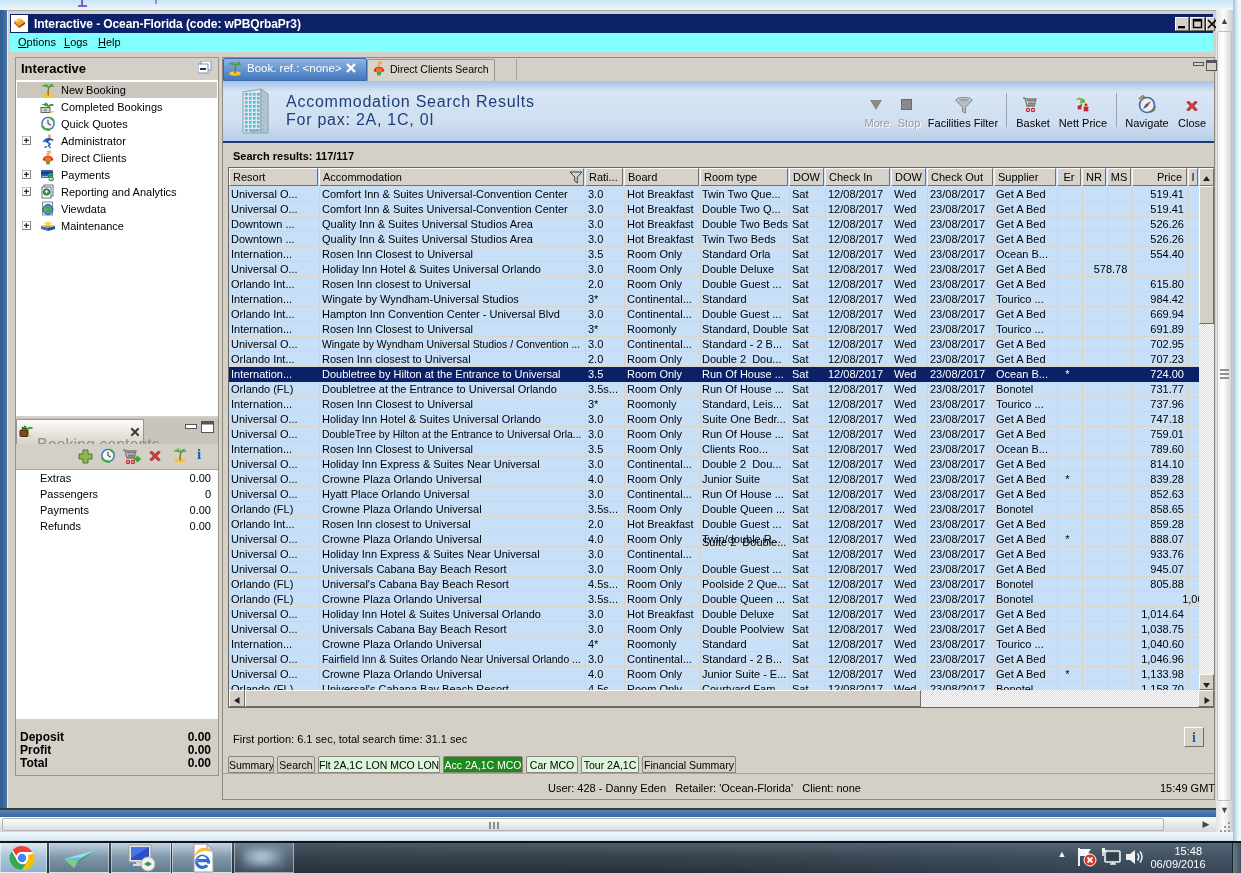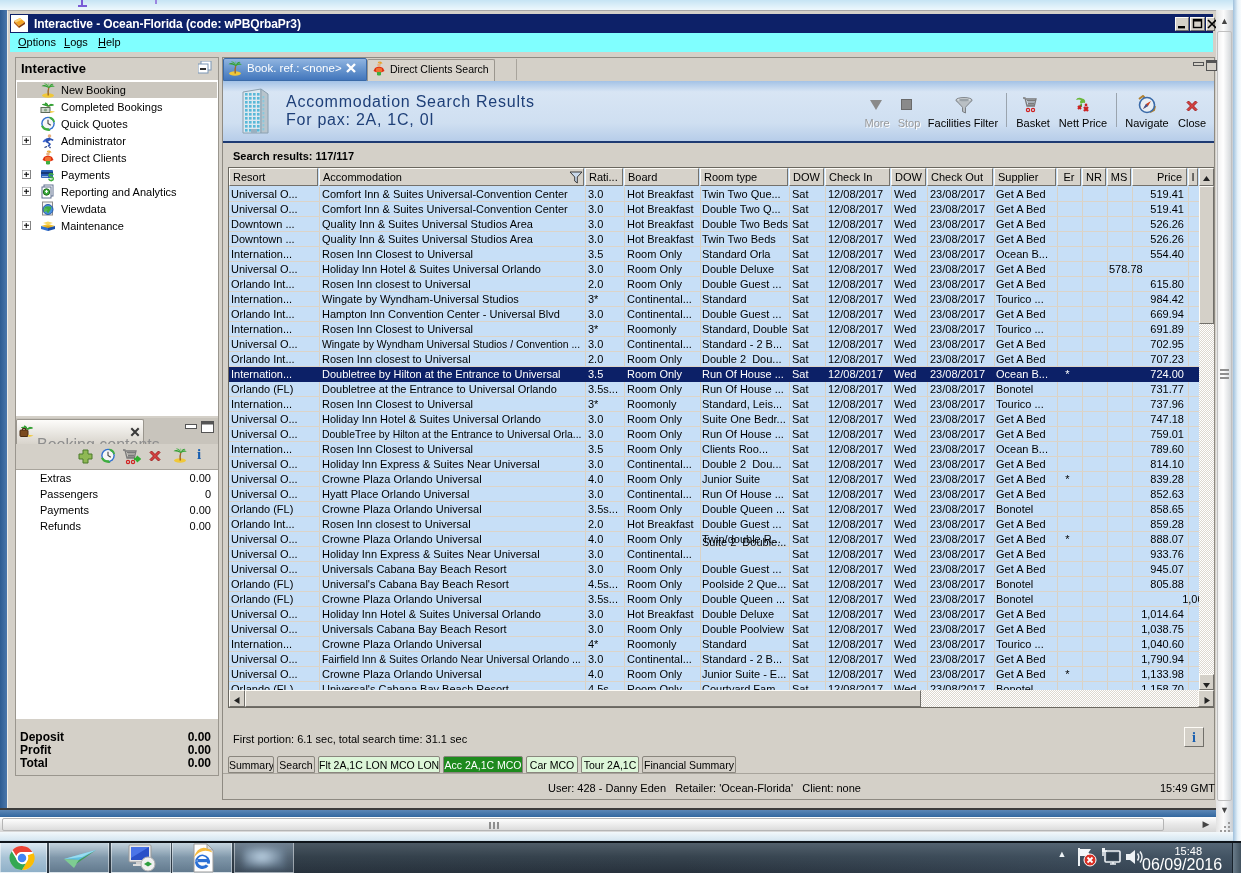--- a/index.html
+++ b/index.html
@@ -100,21 +100,21 @@
     <rect x="7" y="6" width="11" height="7" fill="#31404d"></rect>
     <path d="M10 17 h6 M13 15 v2" stroke="#eef2f5" stroke-width="1.6"></path>
     <path d="M3 9 v-5 h4" fill="none" stroke="#eef2f5" stroke-width="1.6"></path>
     <rect x="2" y="1" width="3" height="4" fill="#eef2f5"></rect>
   </svg>
 <svg class="a" style="left:1124px;top:847px" width="20" height="20" viewBox="0 0 20 20">
     <path d="M2 7 h4 l5 -4 v14 l-5 -4 h-4 Z" fill="#eef2f5"></path>
     <path d="M13.5 6.5 q2.5 3.5 0 7 M16 4.5 q4 5.5 0 11" fill="none" stroke="#eef2f5" stroke-width="1.5"></path>
   </svg>
 <div class="a" style="left:1150px;top:845px;width:52px;height:13px;color:#fff;font-size:11px;line-height:13px;text-align:right">15:48</div>
-<div class="a" style="left:1142px;top:858px;width:72px;height:13px;color:#fff;font-size:16px;line-height:13px;text-align:center">06/09/2016</div>
+<div class="a" style="left:1142px;top:858px;width:72px;height:13px;color:#fff;font-size:11px;line-height:13px;text-align:center">06/09/2016</div>
 <div class="a" style="left:1232px;top:843px;width:9px;height:30px;background:linear-gradient(to right,#6a7c8a,#41525f);border-left:1px solid #18222b"></div>
 <div class="a" style="left:10px;top:14px;width:1203px;height:19px;background:#0d2168"></div>
 <div class="a" style="left:11px;top:15px;width:17px;height:17px;background:#fff"></div>
 <svg class="a" style="left:12px;top:16px" width="15" height="15" viewBox="0 0 15 15">
     <path d="M2 5 L8 2 L13 6 L7 10 Z" fill="#f5a623"></path>
     <path d="M2 5 L7 10 L7 12 L2 7 Z" fill="#b55d12"></path>
     <path d="M13 6 L7 10 L7 12 L13 8 Z" fill="#8a3c08"></path>
     <path d="M2 5 L8 2 L10 3.5 L4 6.5 Z" fill="#fbd27c"></path>
   </svg>
 <div class="a bold" style="left:34px;top:17px;font-size:12px;color:#fff;letter-spacing:-0.1px">Interactive - Ocean-Florida (code: wPBQrbaPr3)</div>
@@ -528,21 +528,21 @@
     <div class="cell" style="left:2px;top:75px;width:88px;color:#000">Universal O...</div>
     <div class="cell" style="left:93px;top:75px;width:264px;color:#000">Holiday Inn Hotel &amp; Suites Universal Orlando</div>
     <div class="cell" style="left:359px;top:75px;width:38px;color:#000">3.0</div>
     <div class="cell" style="left:398px;top:75px;width:74px;color:#000">Room Only</div>
     <div class="cell" style="left:473px;top:75px;width:87px;color:#000">Double Deluxe</div>
     <div class="cell" style="left:563px;top:75px;width:34px;color:#000">Sat</div>
     <div class="cell" style="left:599px;top:75px;width:64px;color:#000">12/08/2017</div>
     <div class="cell" style="left:665px;top:75px;width:34px;color:#000">Wed</div>
     <div class="cell" style="left:701px;top:75px;width:65px;color:#000">23/08/2017</div>
     <div class="cell" style="left:767px;top:75px;width:61px;color:#000">Get A Bed</div>
-    <div class="cell" style="left:880px;top:75px;width:75px;text-align:left;color:#000">578.78</div>
+    <div class="cell" style="left:844px;top:75px;width:75px;text-align:center;color:#000">578.78</div>
     <div class="a" style="left:0;top:104px;width:970px;height:1px;background:#dcd4c8"></div>
     <div class="cell" style="left:2px;top:90px;width:88px;color:#000">Orlando Int...</div>
     <div class="cell" style="left:93px;top:90px;width:264px;color:#000">Rosen Inn closest to Universal</div>
     <div class="cell" style="left:359px;top:90px;width:38px;color:#000">2.0</div>
     <div class="cell" style="left:398px;top:90px;width:74px;color:#000">Room Only</div>
     <div class="cell" style="left:473px;top:90px;width:87px;color:#000">Double Guest ...</div>
     <div class="cell" style="left:563px;top:90px;width:34px;color:#000">Sat</div>
     <div class="cell" style="left:599px;top:90px;width:64px;color:#000">12/08/2017</div>
     <div class="cell" style="left:665px;top:90px;width:34px;color:#000">Wed</div>
     <div class="cell" style="left:701px;top:90px;width:65px;color:#000">23/08/2017</div>
@@ -843,21 +843,21 @@
     <div class="cell" style="left:2px;top:465px;width:88px;color:#000">Universal O...</div>
     <div class="cell" style="left:93px;top:465px;width:264px;font-size:10.4px;color:#000">Fairfield Inn &amp; Suites Orlando Near Universal Orlando ...</div>
     <div class="cell" style="left:359px;top:465px;width:38px;color:#000">3.0</div>
     <div class="cell" style="left:398px;top:465px;width:74px;color:#000">Continental...</div>
     <div class="cell" style="left:473px;top:465px;width:87px;color:#000">Standard - 2 B...</div>
     <div class="cell" style="left:563px;top:465px;width:34px;color:#000">Sat</div>
     <div class="cell" style="left:599px;top:465px;width:64px;color:#000">12/08/2017</div>
     <div class="cell" style="left:665px;top:465px;width:34px;color:#000">Wed</div>
     <div class="cell" style="left:701px;top:465px;width:65px;color:#000">23/08/2017</div>
     <div class="cell" style="left:767px;top:465px;width:61px;color:#000">Get A Bed</div>
-    <div class="cell" style="left:880px;top:465px;width:75px;text-align:right;color:#000">1,790.94</div>
+    <div class="cell" style="left:880px;top:465px;width:75px;text-align:right;color:#000">1,046.96</div>
     <div class="a" style="left:0;top:494px;width:970px;height:1px;background:#dcd4c8"></div>
     <div class="cell" style="left:2px;top:480px;width:88px;color:#000">Universal O...</div>
     <div class="cell" style="left:93px;top:480px;width:264px;color:#000">Crowne Plaza Orlando Universal</div>
     <div class="cell" style="left:359px;top:480px;width:38px;color:#000">4.0</div>
     <div class="cell" style="left:398px;top:480px;width:74px;color:#000">Room Only</div>
     <div class="cell" style="left:473px;top:480px;width:87px;color:#000">Junior Suite - E...</div>
     <div class="cell" style="left:563px;top:480px;width:34px;color:#000">Sat</div>
     <div class="cell" style="left:599px;top:480px;width:64px;color:#000">12/08/2017</div>
     <div class="cell" style="left:665px;top:480px;width:34px;color:#000">Wed</div>
     <div class="cell" style="left:701px;top:480px;width:65px;color:#000">23/08/2017</div>

